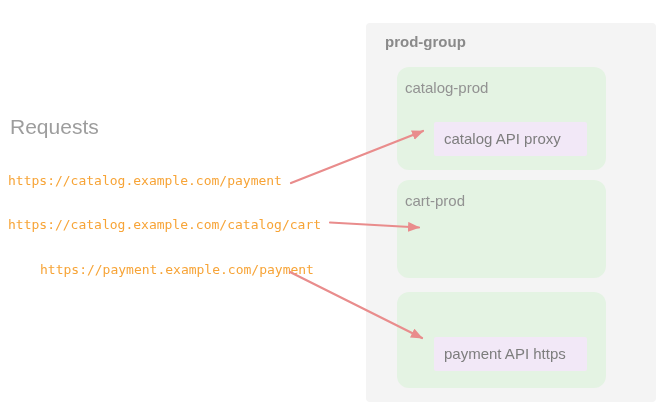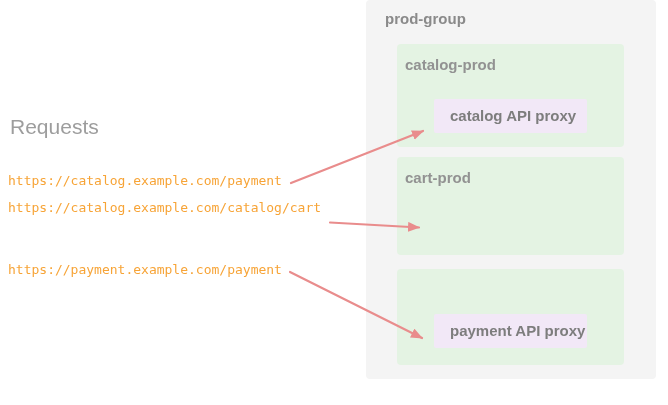--- a/index.html
+++ b/index.html
@@ -30,62 +30,61 @@
   }
   .url{
     position:absolute;
     left:8px;
     font-family:"DejaVu Sans Mono","Liberation Mono",monospace;
     font-size:13px;
     color:var(--url-text);
     white-space:nowrap;
   }
   .url-1{top:173px;}
-  .url-2{top:200px;}
-  .url-3{top:262px;}
+  .url-2{top:217px;}
+  .url-3{top:262px;margin-left:32px;}
   .group-box{
     position:absolute;
-    left:366px; top:0;
+    left:366px; top:23px;
     width:290px; height:379px;
     background:var(--group-bg);
     border-radius:4px;
   }
   .group-title{
     position:absolute;
     left:19px; top:10px;
     font-size:15px;
     font-weight:bold;
     color:var(--title-text);
   }
   .env-box{
     position:absolute;
     left:31px;
-    width:227px;
+    width:209px;
     background:var(--environment-bg);
-    border-radius:4px;
-    font-weight:bold;
+    border-radius:12px;
   }
   .env-1{top:44px;  height:103px;}
   .env-2{top:157px; height:98px;text-align:right;}
   .env-3{top:269px; height:96px;}
   .env-name{
     position:absolute;
     left:8px; top:12px;
     font-size:15px;
     color:var(--label-text);
   }
   .proxy-box{
     position:absolute;
     left:37px;
     width:153px; height:34px;
     background:var(--proxy-bg);
     border-radius:2px;
     font-size:15px;
     line-height:34px;
-    padding-left:16px;
+    padding-left:10px;
     box-sizing:border-box;
     color:var(--proxy-text);
     white-space:nowrap;
   }
   .env-1 .proxy-box{top:55px;}
   .env-2 .proxy-box{top:42px;}
   .env-3 .proxy-box{top:45px;}
   .arrows{
     position:absolute;
     left:0; top:0;
@@ -119,21 +118,21 @@
     <div class="env-box env-1">
       <div class="env-name">catalog-prod</div>
       <div class="proxy-box">catalog API proxy</div>
     </div>
 
     <div class="env-box env-2">
       <div class="env-name">cart-prod</div>
     </div>
 
     <div class="env-box env-3">
-      <div class="proxy-box">payment API proxy</div>
+      <div class="proxy-box">payment API https</div>
     </div>
   </div>
 
   <svg class="arrows" width="668" height="405" viewBox="0 0 668 405" xmlns="http://www.w3.org/2000/svg">
     <defs>
       <marker id="ah" markerUnits="userSpaceOnUse" markerWidth="13" markerHeight="11" refX="11" refY="5" orient="auto">
         <path class="arrow-head" d="M0,0 L12,5 L0,10 Z"></path>
       </marker>
     </defs>
     <path class="arrow" d="M291,183 L423,131" marker-end="url(#ah)"></path>

